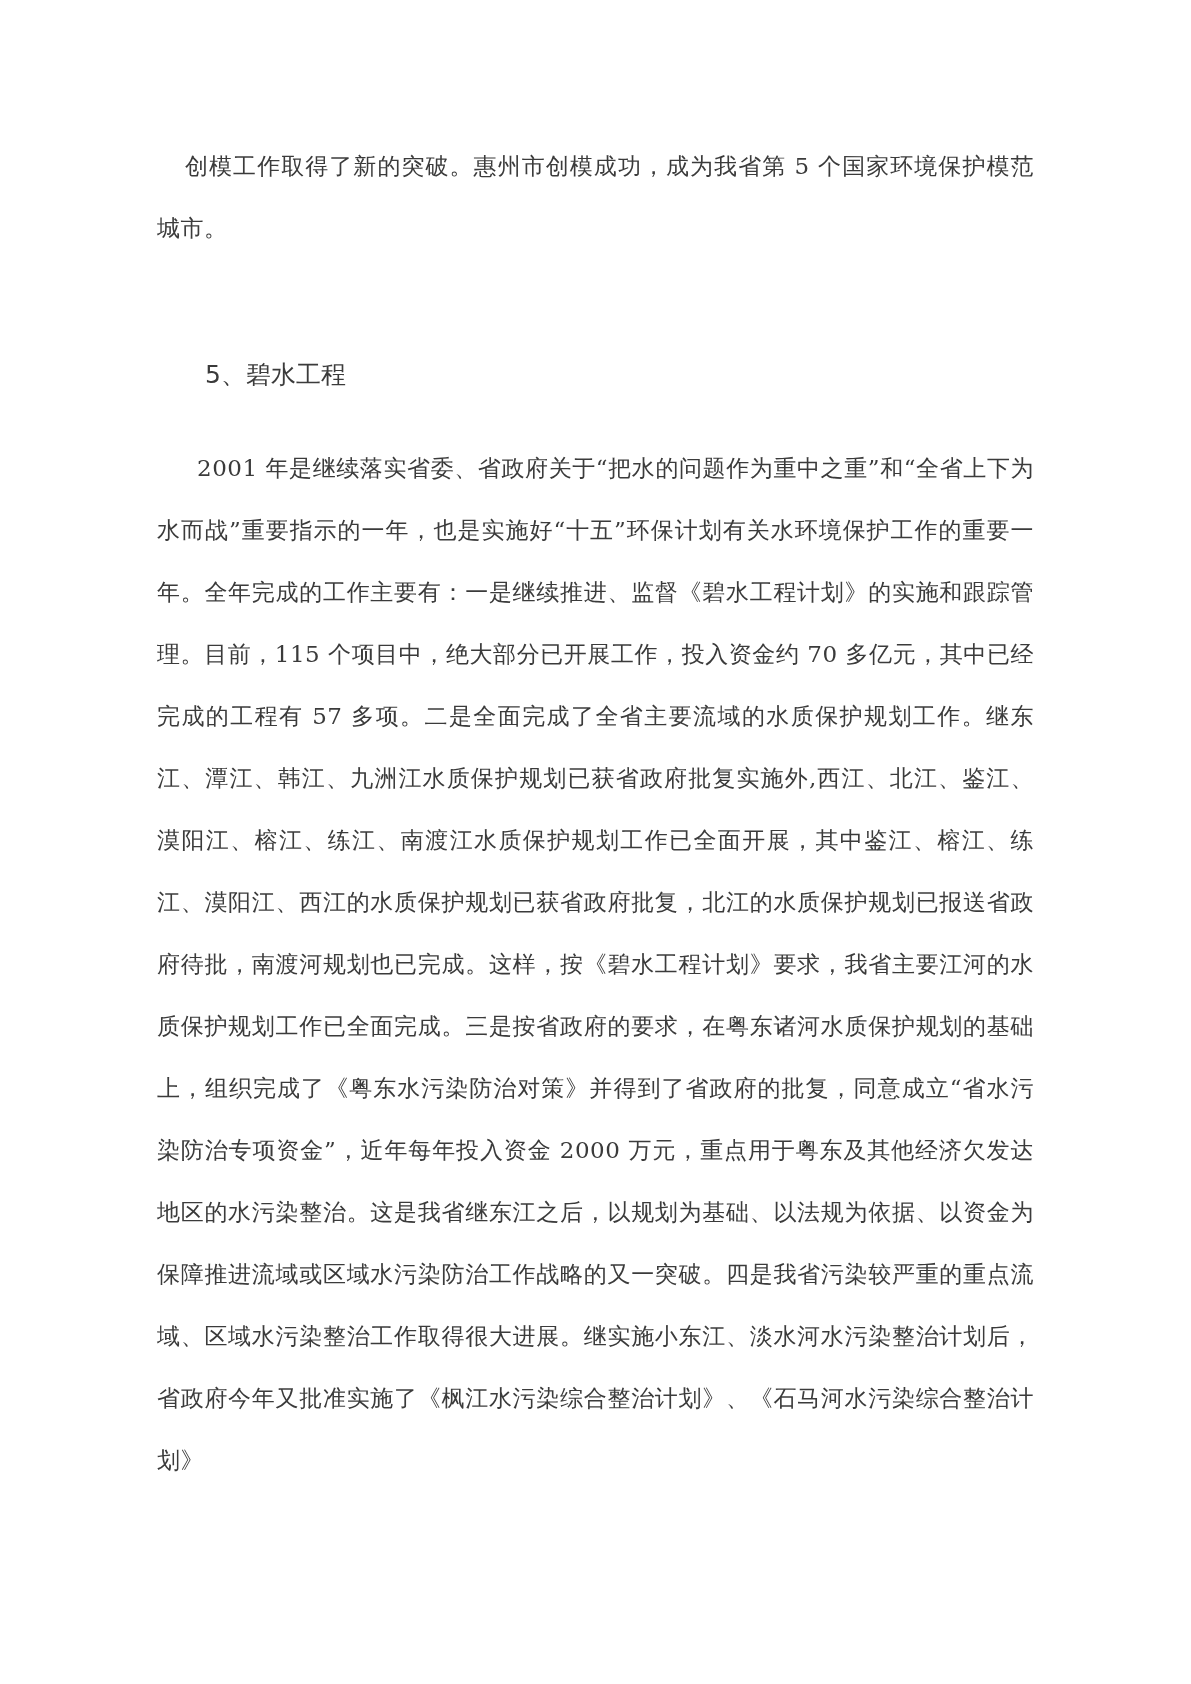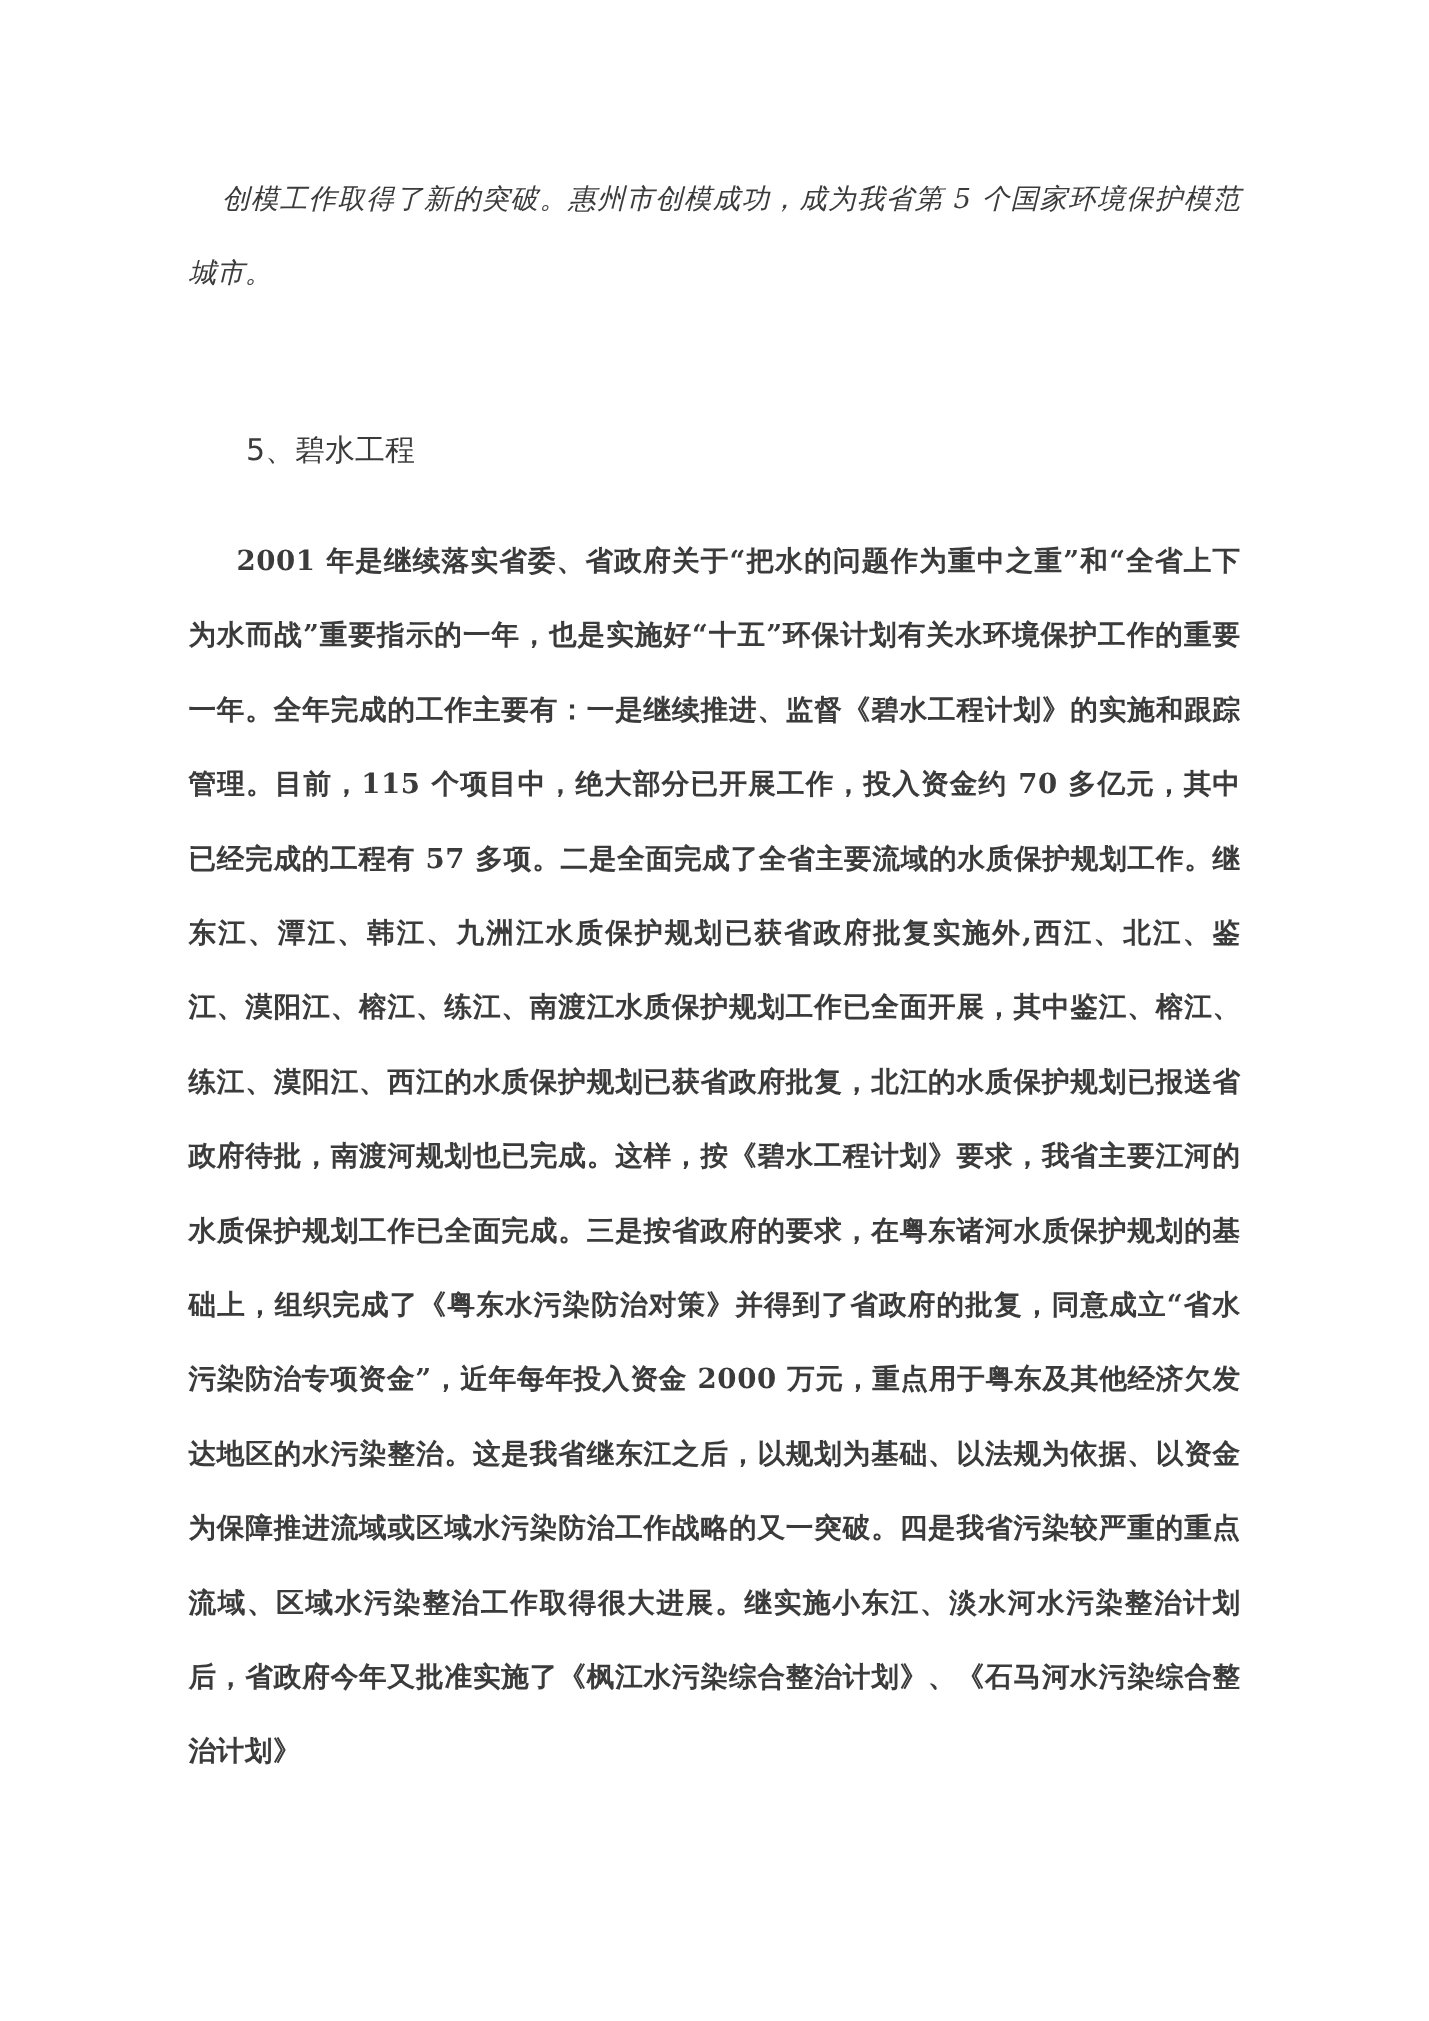--- a/index.html
+++ b/index.html
@@ -25,26 +25,24 @@
   .para {
     margin: 0;
     font-size: 23px;
     line-height: 62px;
     text-align: justify;
     letter-spacing: 0.5px;
     word-break: break-all;
   }
   .para-intro {
     text-indent: 28px;
-    font-style: italic;
   }
   .para-body {
     text-indent: 40px;
     margin-top: 31px;
-    font-weight: bold;
   }
   .section-heading {
     margin: 85px 0 0 0;
     font-family: "DejaVu Sans", "Liberation Sans", sans-serif;
     font-weight: normal;
     font-size: 25px;
     line-height: 62px;
     text-indent: 48px;
     color: #3b3b3b;
   }

